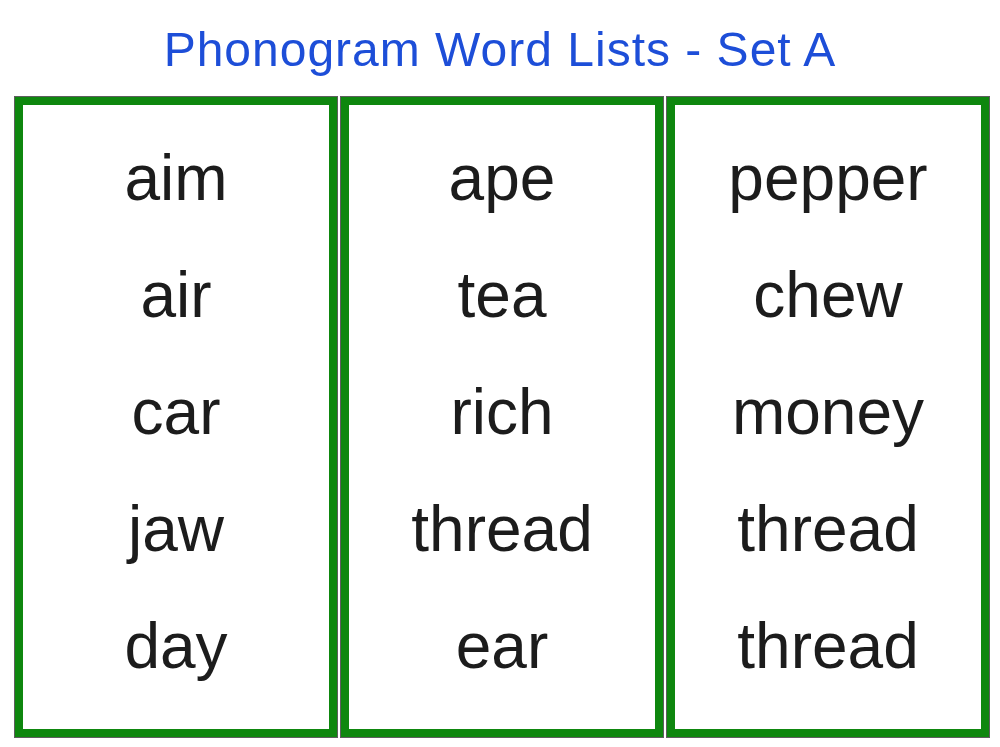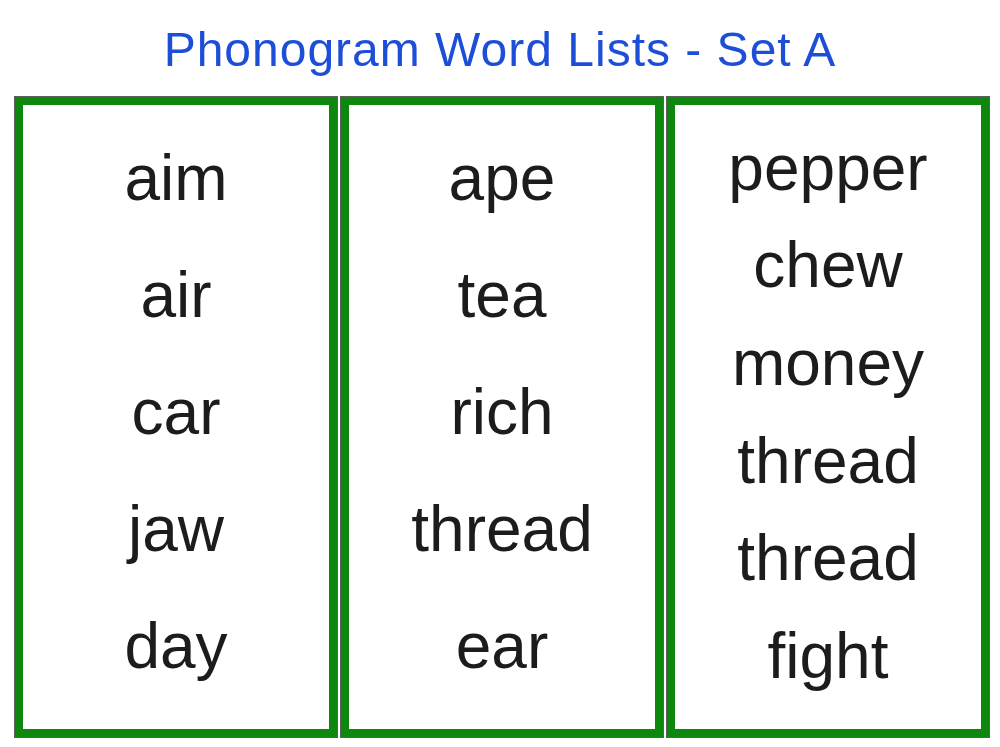--- a/index.html
+++ b/index.html
@@ -84,17 +84,16 @@
       <div class="word">thread</div>
       <div class="word">ear</div>
     </div>
 
     <div class="card">
       <div class="word">pepper</div>
       <div class="word">chew</div>
       <div class="word">money</div>
       <div class="word">thread</div>
       <div class="word">thread</div>
-      <div class="word">fight</div>
     </div>
 
   </div>
 </div>
 
 </body></html>

